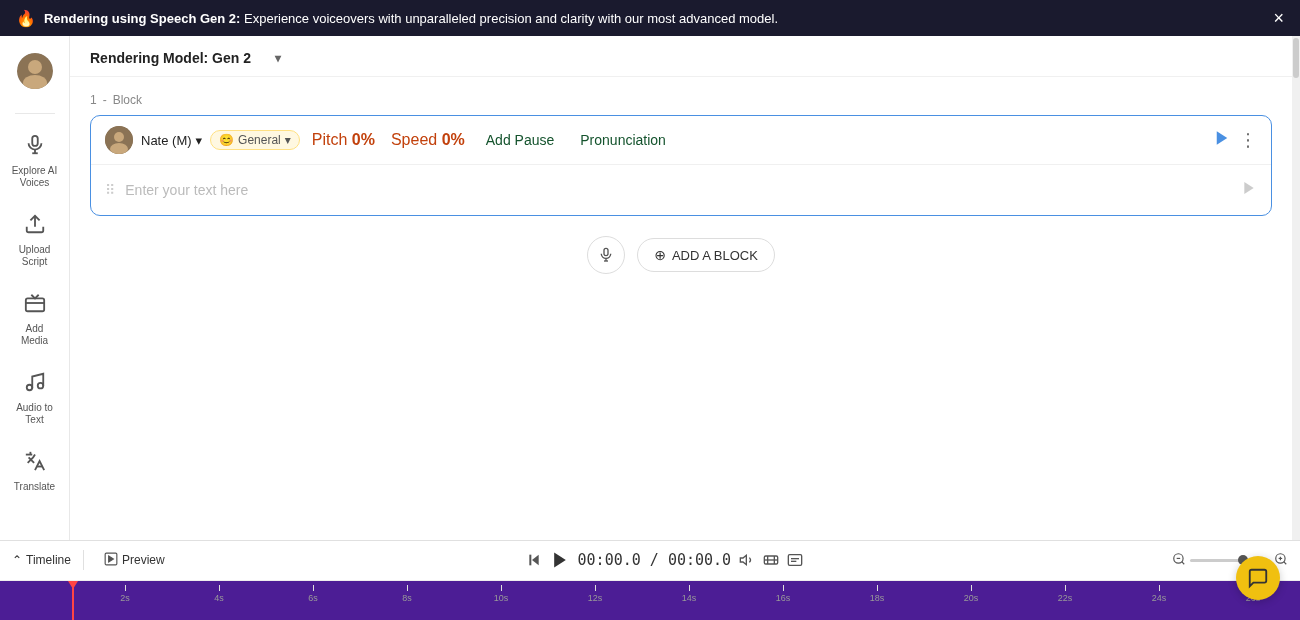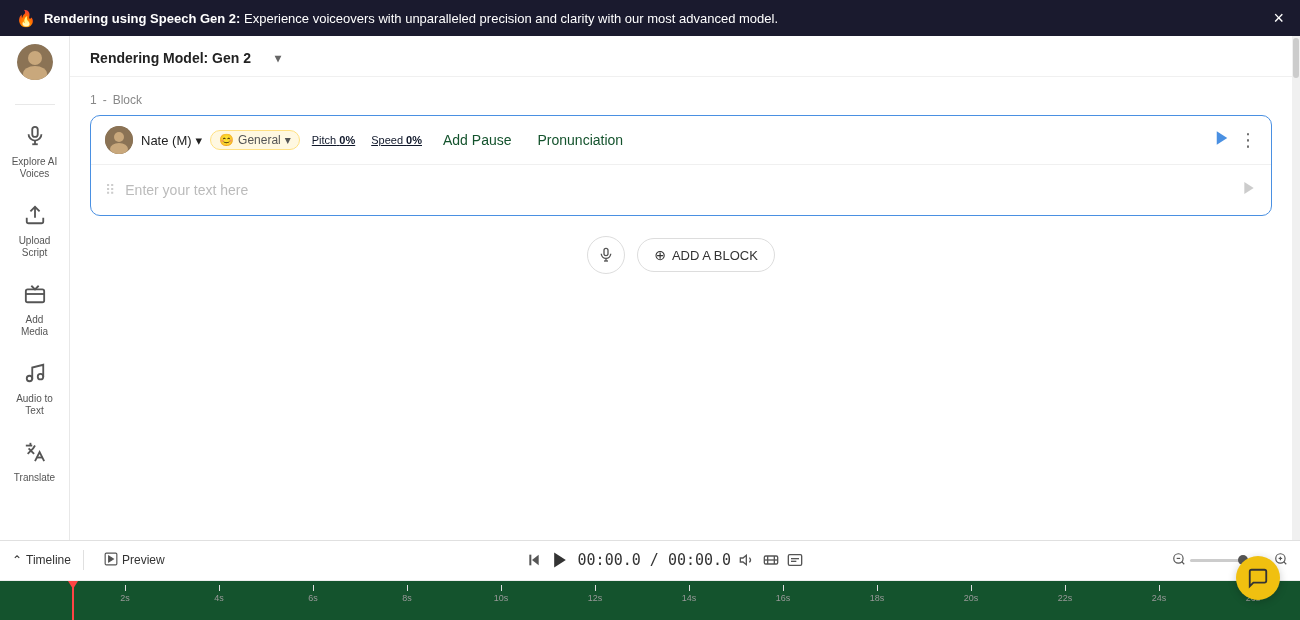--- a/index.html
+++ b/index.html
@@ -31,21 +31,21 @@
     }
 
     
     .sidebar {
       width: 70px;
       background: #fff;
       border-right: 1px solid #e8e8e8;
       display: flex;
       flex-direction: column;
       align-items: center;
-      padding: 0 0;
+      padding: 9px 0;
       gap: 8px;
     }
     .sidebar-item {
       display: flex;
       flex-direction: column;
       align-items: center;
       gap: 4px;
       padding: 8px 6px;
       cursor: pointer;
       border-radius: 8px;
@@ -133,23 +133,22 @@
       font-size: 13px; font-weight: 500; color: #222;
       cursor: pointer; background: none; border: none;
     }
     .general-badge {
       display: flex; align-items: center; gap: 4px;
       background: #fff8e1; border: 1px solid #ffe082;
       border-radius: 20px; padding: 2px 8px;
       font-size: 12px; color: #555; cursor: pointer;
     }
     .pitch-btn, .speed-btn {
-      font-size: 11px; color: #0f172a; background: none; border: none; cursor: pointer;
+      font-size: 16px; color: #c2410c; background: none; border: none; cursor: pointer;
       padding: 2px 4px;
-      text-decoration: underline;
     }
     .pitch-btn b, .speed-btn b { font-weight: 600; }
     .add-pause-btn, .pronunciation-btn {
       font-size: 14px; color: #14532d; background: none; border: none; cursor: pointer;
       border: 1px solid transparent; padding: 2px 8px; border-radius: 4px;
     }
     .block-toolbar-right {
       margin-left: auto;
       display: flex; align-items: center; gap: 8px;
     }
@@ -281,21 +280,21 @@
       display: flex; align-items: center; justify-content: center;
       font-size: 20px; box-shadow: 0 2px 8px rgba(0,0,0,0.2);
     }
 
     
     .timeline-ruler {
       height: 40px;
       display: flex;
       align-items: flex-start;
       padding-top: 4px;
-      background: #14532d;
+      background: #4c1d95;
       position: relative;
       overflow: hidden;
       justify-content: center;
     }
     .ruler-marks {
       display: flex;
       align-items: flex-start;
       width: 100%;
       padding-left: 78px;
     }

